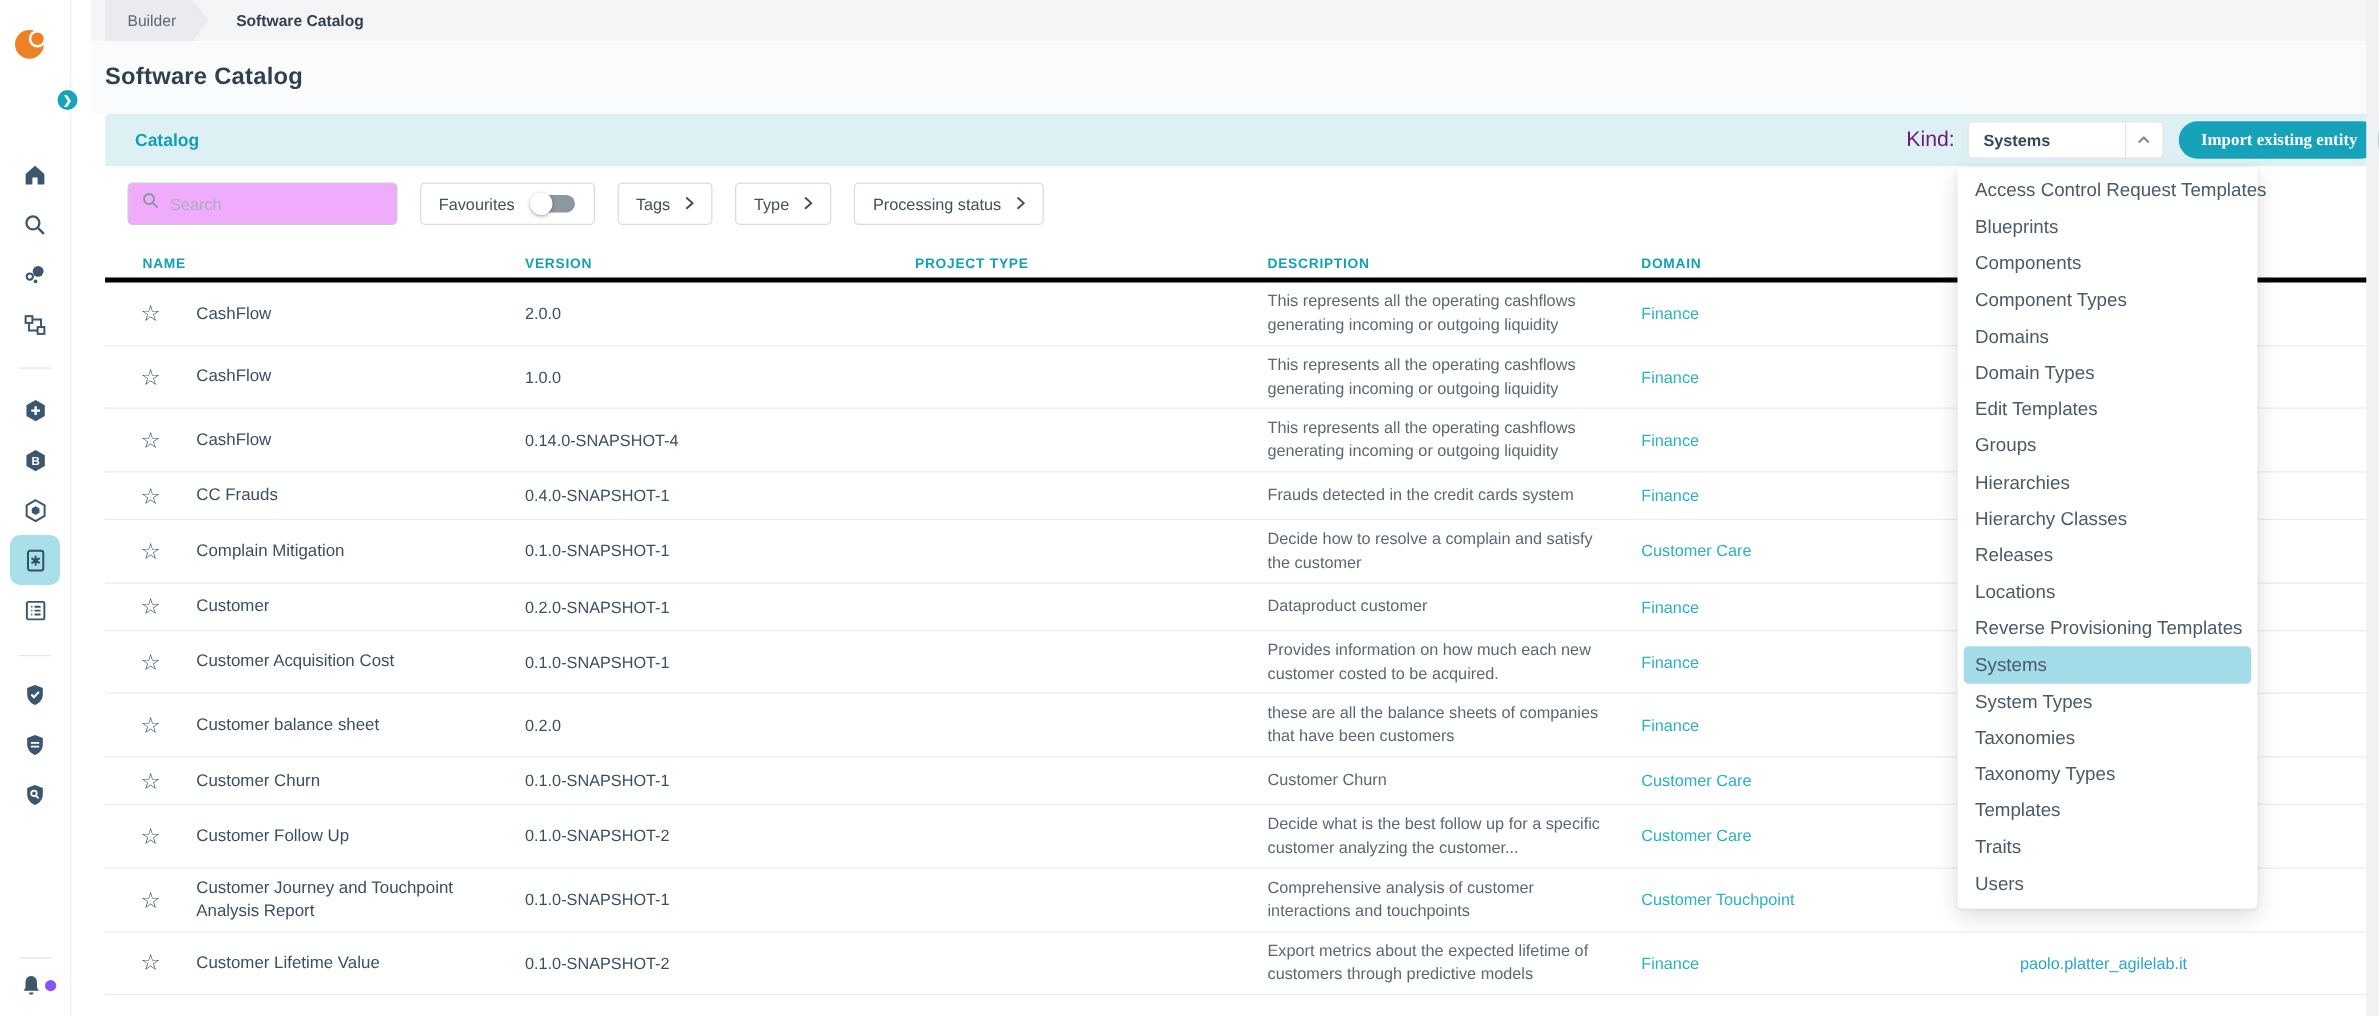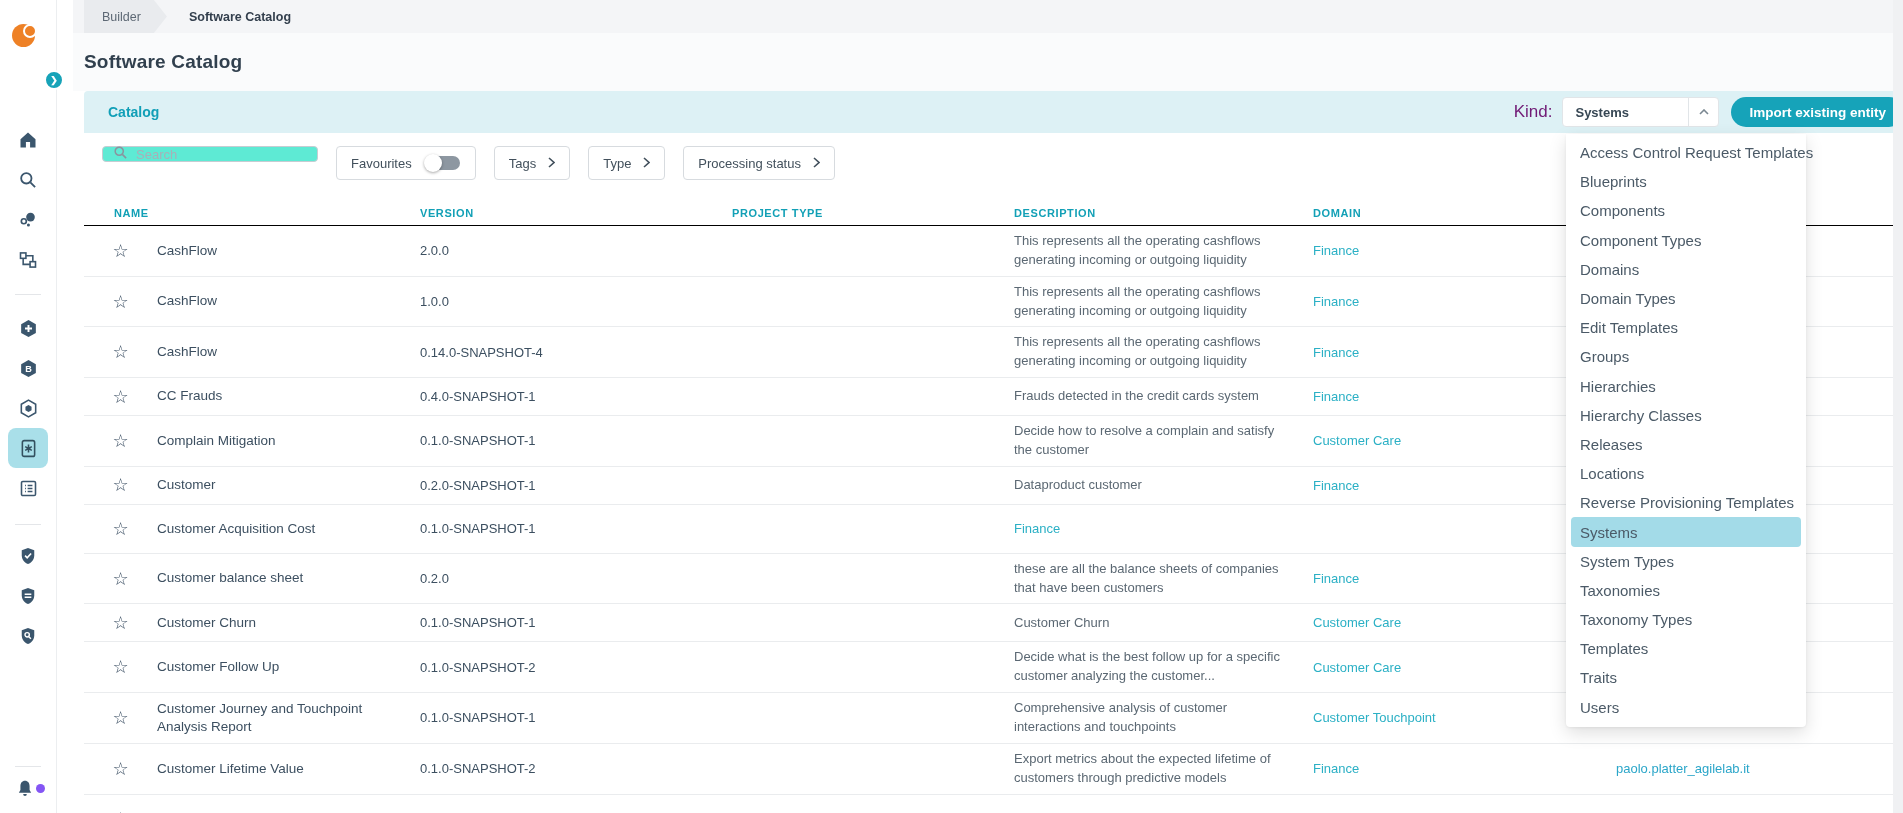--- a/index.html
+++ b/index.html
@@ -43,42 +43,42 @@
   .catalog-title { color:#119fb7; font-size:14px; font-weight:bold; }
   .kind-group { display:flex; align-items:center; }
   .kind-label { font-size:17px; color:#701a75; margin-right:10px; }
   .kind-select { width:157px; height:30px; background:#fff; border:1px solid #e1e5e8; border-radius:4px;
                  display:flex; align-items:center; cursor:pointer; }
   .kind-value { flex:1; padding-left:12px; font-size:13px; font-weight:bold; color:#374754; }
   .kind-caret { width:30px; height:100%; border-left:1px solid #e1e5e8; display:flex;
                 align-items:center; justify-content:center; }
   .import-btn { height:30px; margin-left:12px; padding:0 18px; background:#16a3b9; color:#fff;
                 border:none; border-radius:16px; font-size:13.5px; font-weight:bold;
-                font-family:Liberation Sans, sans-serif; cursor:pointer; }
+                font-family:Liberation Serif, serif; cursor:pointer; }
 
   
   .filters { display:flex; gap:18px; margin:13px 0 0 29px; }
-  .search-box { width:216px; height:16px; border:1px solid #c6ccd2; border-radius:4px; background:#5eead4;
+  .search-box { width:216px; height:34px; border:1px solid #c6ccd2; border-radius:4px; background:#f0abfc;
                 display:flex; align-items:center; padding:0 10px; gap:8px; }
   .search-box input { border:none; outline:none; font-size:13px; color:#333f4d; width:100%;
                       font-family:"Liberation Sans", sans-serif; background:transparent; }
   .search-box input::placeholder { color:#a8b0b8; }
   .chip { height:34px; border:1px solid #d7dbdf; border-radius:4px; background:#fff;
           display:flex; align-items:center; gap:12px; padding:0 14px; font-size:13px; color:#42505c;
           cursor:pointer; }
   .toggle { position:relative; width:37px; height:18px; }
   .toggle .track { position:absolute; left:3px; top:2px; width:33px; height:14px; border-radius:7px; background:#8d97a1; }
   .toggle .knob { position:absolute; left:0; top:0; width:18px; height:18px; border-radius:50%;
                   background:#fff; box-shadow:0 1px 3px rgba(0,0,0,0.35); }
 
   
   .table { margin:20px 18px 0 11px; }
   .thead, .tr { display:grid; grid-template-columns:73px 263px 312px 282px 299px 303px 1fr;
                 align-items:center; }
-  .thead { height:26px; border-bottom:1px solid #000000; }
+  .thead { height:26px; border-bottom:4px solid #000000; }
   .th { color:#12a0b6; font-size:11px; font-weight:bold; letter-spacing:0.6px; }
   .th-name { grid-column:1 / 3; padding-left:30px; }
   .tr { min-height:49px; border-bottom:1px solid #eaecee; cursor:pointer; }
   .tr.compact { min-height:38px; }
   .star { grid-column:1; text-align:center; font-size:18px; color:#3f5266; cursor:pointer; line-height:1; }
   .cell-name { font-size:13.5px; color:#3c4f60; line-height:1.35; padding-right:20px; }
   .cell-version { font-size:13px; color:#3c4f60; }
   .cell-desc { font-size:13px; color:#5b6873; line-height:1.45; padding:6px 30px 6px 0; }
   .cell-domain { font-size:13px; color:#2bb0c5; cursor:pointer; }
   .cell-owner { font-size:13px; color:#2ba6c9; cursor:pointer; }
@@ -331,20 +331,21 @@
         <div class="cell-ptype"></div>
         <div class="cell-desc">Dataproduct customer</div>
         <div class="cell-domain">Finance</div>
         <div class="cell-owner"></div>
       </div>
       <div class="tr">
         <span class="star">☆</span>
         <div class="cell-name">Customer Acquisition Cost</div>
         <div class="cell-version">0.1.0-SNAPSHOT-1</div>
         <div class="cell-ptype"></div>
+        <div class="cell-desc">Provides information on how much each new customer costed to be acquired.</div>
         <div class="cell-domain">Finance</div>
         <div class="cell-owner"></div>
       </div>
       <div class="tr">
         <span class="star">☆</span>
         <div class="cell-name">Customer balance sheet</div>
         <div class="cell-version">0.2.0</div>
         <div class="cell-ptype"></div>
         <div class="cell-desc">these are all the balance sheets of companies that have been customers</div>
         <div class="cell-domain">Finance</div>

